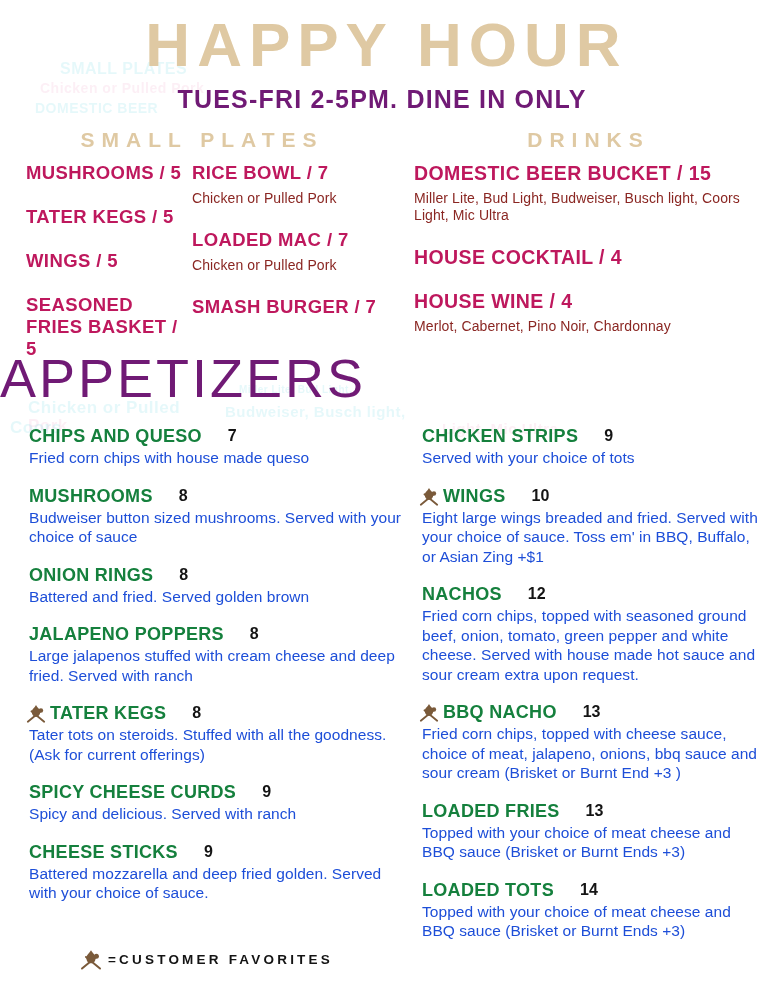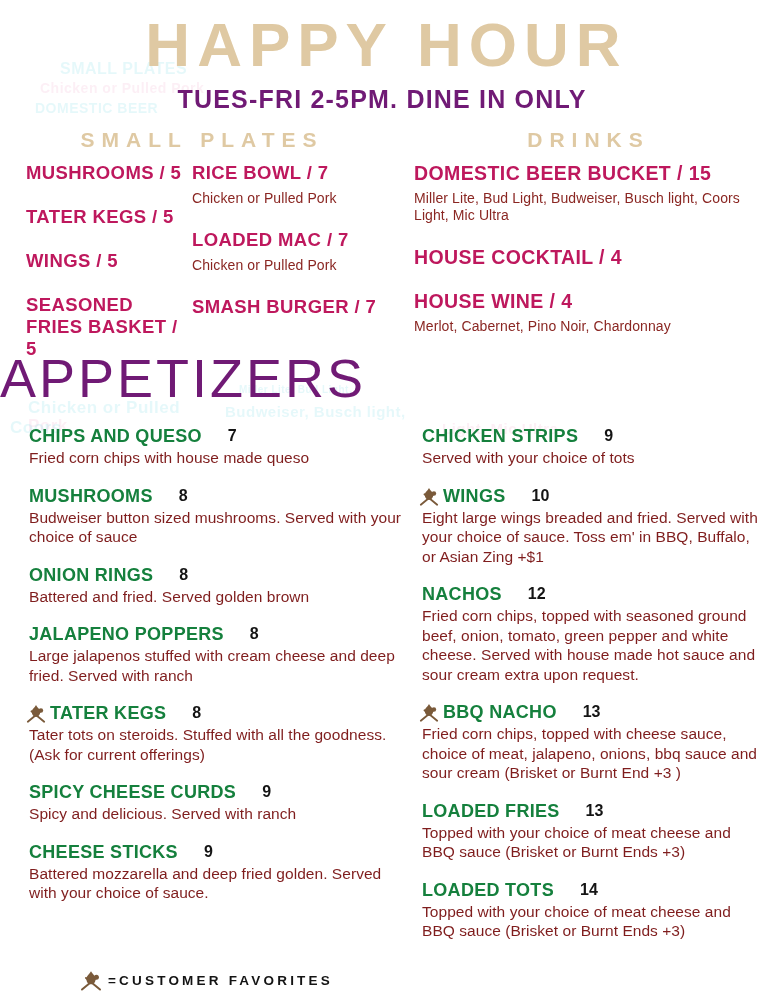--- a/index.html
+++ b/index.html
@@ -158,21 +158,21 @@
   .dish-price {
     font-size: 16px;
     line-height: 24px;
     font-weight: 700;
     color: #141414;
     margin-left: 26px;
   }
   .dish-desc {
     font-size: 15.5px;
     line-height: 19.5px;
-    color: #7f1d1d;
+    color: #1d4ed8;
     margin: 0 0 16px 0;
     letter-spacing: .05px;
   }
 
   
   .fav-indent { margin-left: -4px; margin-top: 8px; }
 
   
   .fire-icon {
     display: inline-block;
@@ -182,21 +182,21 @@
     margin-right: 3px;
     position: relative;
     top: 1px;
   }
   .fire-icon svg { display:block; width:100%; height:100%; }
 
   
   .legend {
     position: absolute;
     left: 0;
-    top: 969px;
+    top: 948px;
     width: 412px;
     display: flex;
     align-items: center;
     justify-content: center;
     z-index: 2;
   }
   .legend .fire-icon { width: 24px; height: 22px; flex:0 0 24px; }
   .legend-text {
     font-size: 13.5px;
     font-weight: 700;

